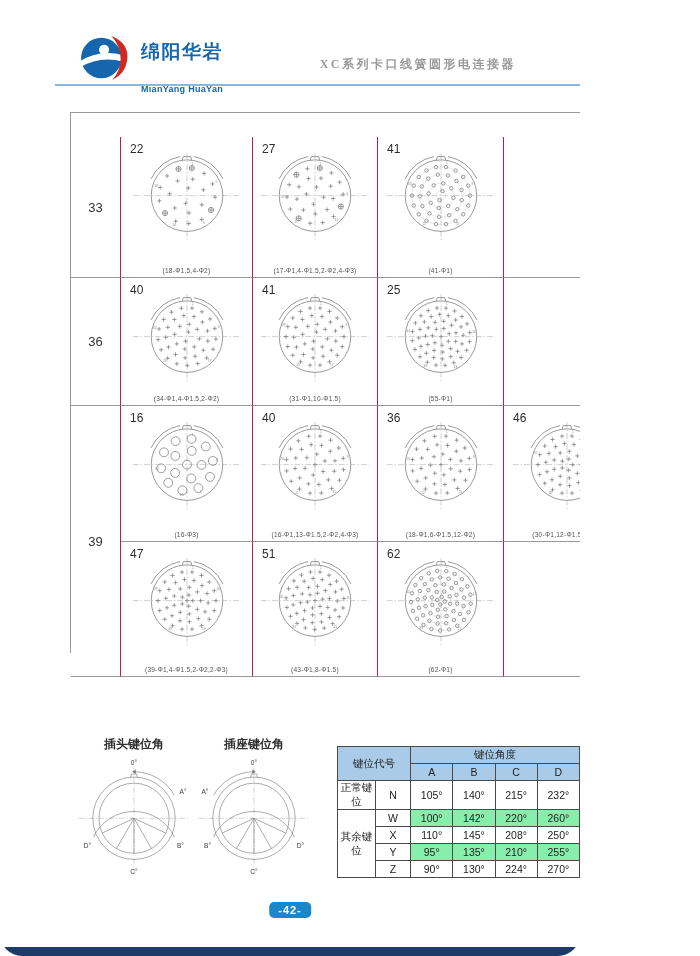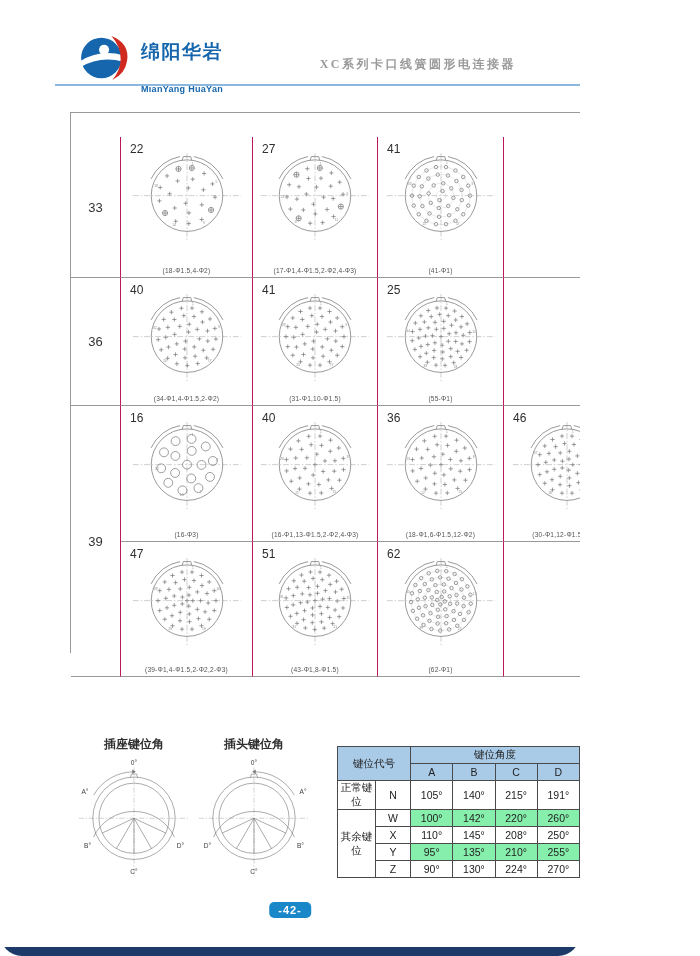--- a/index.html
+++ b/index.html
@@ -818,59 +818,59 @@
             <text class="plbl" x="39.3" y="75.8" text-anchor="middle">38</text>
             <text class="plbl" x="25.6" y="38.2" text-anchor="middle">50</text>
           </svg></div>
         <div class="cell-cap">(62-Φ1)</div>
       </div>
       <div class="pcell " style="left: 433px; top: 405px; width: 127px; height: 135px;"></div>
     </div>
 
 
   <div class="key-diagrams" id="keyDiagrams">
+      <div class="kd-block"><div class="kd-title">插头键位角</div><svg width="114" height="123" viewBox="0 0 130 140">
+          <line class="dash" x1="2" y1="72" x2="128" y2="72"></line>
+          <line class="dash" x1="65" y1="14" x2="65" y2="138"></line>
+          <circle class="kd-line" cx="65" cy="72" r="47"></circle>
+          <circle class="kd-line" cx="65" cy="72" r="40"></circle>
+          <path class="kd-line" d="M61,25.6 L62,21.5 L68,21.5 L69,25.6"></path>
+          <line class="kd-line" x1="65" y1="72" x2="28.7" y2="88.9"></line>
+          <line class="kd-line" x1="65" y1="72" x2="45.0" y2="106.6"></line>
+          <line class="kd-line" x1="65" y1="72" x2="65.0" y2="112.0"></line>
+          <line class="kd-line" x1="65" y1="72" x2="85.0" y2="106.6"></line>
+          <line class="kd-line" x1="65" y1="72" x2="101.3" y2="88.9"></line>
+          <path class="kd-arc" d="M65,19 A53,53 0 0 1 110.9,45.5"></path>
+          <polygon fill="#787878" points="67,16.5 63,19 67,21.5"></polygon>
+          <path class="kd-arc" d="M18.8,93.6 A51,51 0 0 1 111.2,93.6"></path>
+          <text class="kd-lbl" x="65" y="11" text-anchor="middle">0°</text>
+          <text class="kd-lbl" x="121" y="44" text-anchor="middle">A°</text>
+          <text class="kd-lbl" x="12" y="106" text-anchor="middle">D°</text>
+          <text class="kd-lbl" x="65" y="136" text-anchor="middle">C°</text>
+          <text class="kd-lbl" x="118" y="106" text-anchor="middle">B°</text>
+        </svg></div>
       <div class="kd-block"><div class="kd-title">插座键位角</div><svg width="114" height="123" viewBox="0 0 130 140">
           <line class="dash" x1="2" y1="72" x2="128" y2="72"></line>
           <line class="dash" x1="65" y1="14" x2="65" y2="138"></line>
           <circle class="kd-line" cx="65" cy="72" r="47"></circle>
           <circle class="kd-line" cx="65" cy="72" r="40"></circle>
           <path class="kd-line" d="M61,25.6 L62,21.5 L68,21.5 L69,25.6"></path>
           <line class="kd-line" x1="65" y1="72" x2="28.7" y2="88.9"></line>
           <line class="kd-line" x1="65" y1="72" x2="45.0" y2="106.6"></line>
           <line class="kd-line" x1="65" y1="72" x2="65.0" y2="112.0"></line>
           <line class="kd-line" x1="65" y1="72" x2="85.0" y2="106.6"></line>
           <line class="kd-line" x1="65" y1="72" x2="101.3" y2="88.9"></line>
           <path class="kd-arc" d="M65,19 A53,53 0 0 0 19.1,45.5"></path>
           <polygon fill="#787878" points="63,16.5 67,19 63,21.5"></polygon>
           <path class="kd-arc" d="M18.8,93.6 A51,51 0 0 1 111.2,93.6"></path>
           <text class="kd-lbl" x="65" y="11" text-anchor="middle">0°</text>
           <text class="kd-lbl" x="9" y="44" text-anchor="middle">A°</text>
           <text class="kd-lbl" x="12" y="106" text-anchor="middle">B°</text>
           <text class="kd-lbl" x="65" y="136" text-anchor="middle">C°</text>
           <text class="kd-lbl" x="118" y="106" text-anchor="middle">D°</text>
-        </svg></div>
-      <div class="kd-block"><div class="kd-title">插头键位角</div><svg width="114" height="123" viewBox="0 0 130 140">
-          <line class="dash" x1="2" y1="72" x2="128" y2="72"></line>
-          <line class="dash" x1="65" y1="14" x2="65" y2="138"></line>
-          <circle class="kd-line" cx="65" cy="72" r="47"></circle>
-          <circle class="kd-line" cx="65" cy="72" r="40"></circle>
-          <path class="kd-line" d="M61,25.6 L62,21.5 L68,21.5 L69,25.6"></path>
-          <line class="kd-line" x1="65" y1="72" x2="28.7" y2="88.9"></line>
-          <line class="kd-line" x1="65" y1="72" x2="45.0" y2="106.6"></line>
-          <line class="kd-line" x1="65" y1="72" x2="65.0" y2="112.0"></line>
-          <line class="kd-line" x1="65" y1="72" x2="85.0" y2="106.6"></line>
-          <line class="kd-line" x1="65" y1="72" x2="101.3" y2="88.9"></line>
-          <path class="kd-arc" d="M65,19 A53,53 0 0 1 110.9,45.5"></path>
-          <polygon fill="#787878" points="67,16.5 63,19 67,21.5"></polygon>
-          <path class="kd-arc" d="M18.8,93.6 A51,51 0 0 1 111.2,93.6"></path>
-          <text class="kd-lbl" x="65" y="11" text-anchor="middle">0°</text>
-          <text class="kd-lbl" x="121" y="44" text-anchor="middle">A°</text>
-          <text class="kd-lbl" x="12" y="106" text-anchor="middle">D°</text>
-          <text class="kd-lbl" x="65" y="136" text-anchor="middle">C°</text>
-          <text class="kd-lbl" x="118" y="106" text-anchor="middle">B°</text>
         </svg></div>
     </div>
 
   <div class="key-table" id="keyTable">
       <table>
         <colgroup>
           <col style="width:52px">
           <col style="width:48px">
           <col style="width:52px">
           <col style="width:52px">
@@ -887,21 +887,21 @@
             <td class="th">B</td>
             <td class="th">C</td>
             <td class="th">D</td>
           </tr>
           <tr>
             <td rowspan="1">正常键位</td>
             <td>N</td>
             <td class="">105°</td>
             <td class="">140°</td>
             <td class="">215°</td>
-            <td class="">191°</td>
+            <td class="">232°</td>
           </tr>
           <tr>
             <td rowspan="4">其余键位</td>
             <td>W</td>
             <td class="hl">100°</td>
             <td class="hl">142°</td>
             <td class="hl">220°</td>
             <td class="hl">260°</td>
           </tr>
           <tr>

